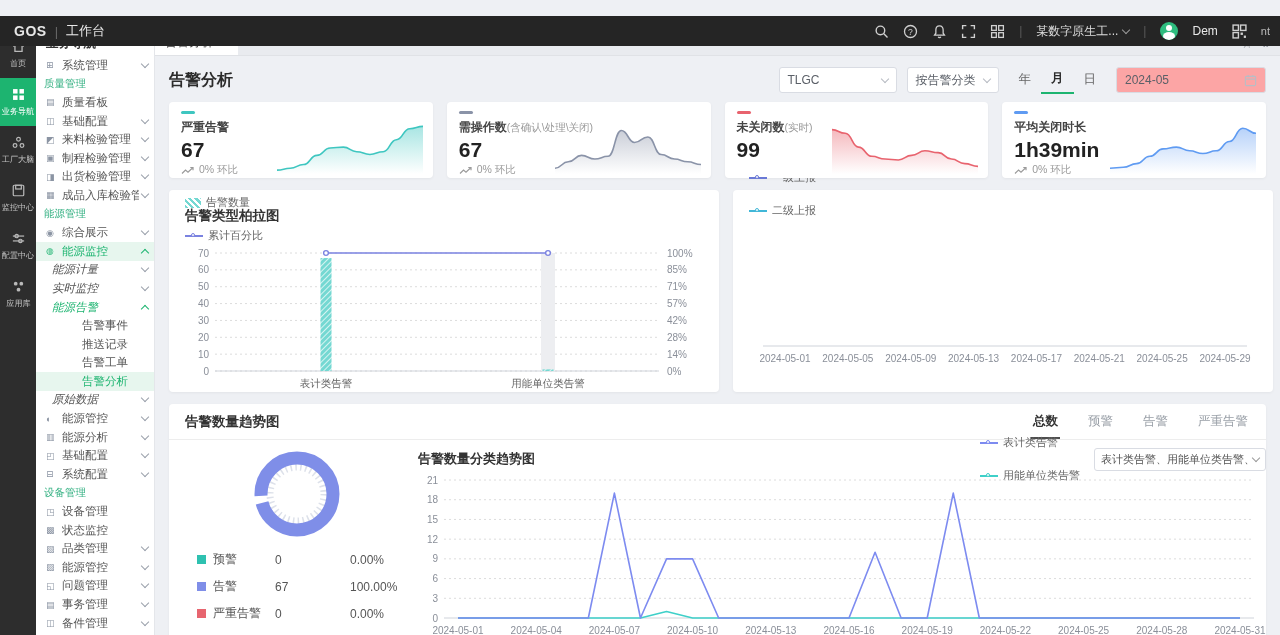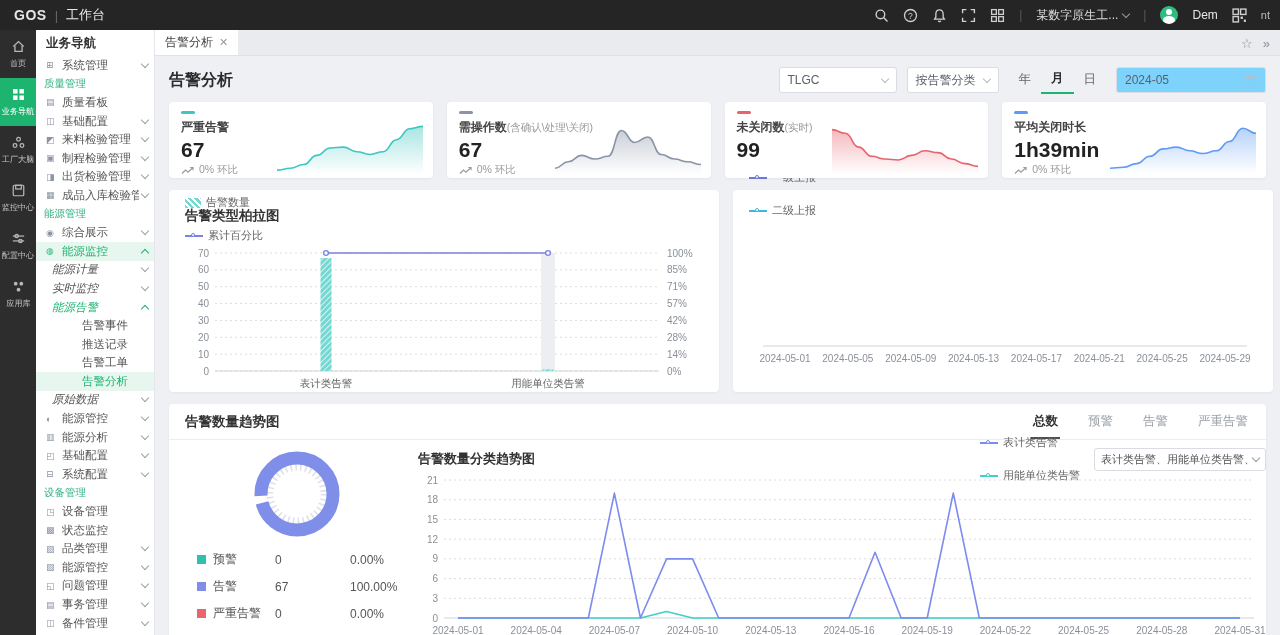--- a/index.html
+++ b/index.html
@@ -1,20 +1,20 @@
 <!DOCTYPE html>
 <html><head>
 <meta charset="utf-8">
 <style>
   * { margin:0; padding:0; box-sizing:border-box; }
   html,body { width:1280px; height:635px; overflow:hidden; background:#eef0f4;
     font-family:"Liberation Sans","DejaVu Sans",sans-serif; }
 
   
-  #topbar { position:absolute; left:0; top:0; width:1280px; height:30px; background:#252525;
+  #topbar { position:absolute; left:0; top:16px; width:1280px; height:30px; background:#252525;
     display:flex; align-items:center; color:#e8e8e8; z-index:30; }
   #topbar .logo { font-size:14px; font-weight:bold; margin-left:14px; letter-spacing:.5px; }
   #topbar .tdiv { color:#666; margin:0 8px; font-size:13px; }
   #topbar .ws { font-size:13px; }
   #topbar .right { margin-left:auto; display:flex; align-items:center; gap:14px; margin-right:10px; }
   #topbar .tico { width:15px; height:15px; display:flex; align-items:center; justify-content:center; }
   #topbar .vsep { color:#5a5a5a; font-size:12px; }
   #topbar .org { font-size:12px; color:#ddd; display:flex; align-items:center; gap:5px; }
   .chev { width:6px; height:6px; border-right:1.3px solid #9a9a9a; border-bottom:1.3px solid #9a9a9a;
     transform:rotate(45deg); display:inline-block; margin-top:-3px; }
@@ -59,21 +59,21 @@
   #title-row { display:flex; align-items:center; height:32px; margin-bottom:6px; }
   #page-title { font-size:16px; font-weight:bold; color:#2b2b2b; }
   #title-row .controls { margin-left:auto; display:flex; align-items:center; gap:10px; }
   .sel { background:#fff; border:1px solid #d9dce3; border-radius:3px; height:26px; display:flex; align-items:center;
     padding:0 8px; font-size:12px; color:#5b6068; gap:8px; cursor:pointer; }
   .sel .chev { border-color:#b6bac2; }
   .sel.w1 { width:118px; } .sel.w1 span{ flex:1; }
   .seg { display:flex; align-items:center; gap:0; font-size:12.5px; color:#666; }
   .seg .seg-it { padding:4px 10px 5px; cursor:pointer; }
   .seg .seg-it.active { color:#2b2b2b; font-weight:bold; border-bottom:2px solid #1db470; }
-  .datebox { background:#7dd3fc; border:1px solid #d9dce3; border-radius:3px; height:26px; width:150px; display:flex;
+  .datebox { background:#fca5a5; border:1px solid #d9dce3; border-radius:3px; height:26px; width:150px; display:flex;
     align-items:center; padding:0 8px; font-size:12px; color:#5b6068; }
   .datebox span { flex:1; }
 
   
   #cards { display:flex; gap:14px; margin-bottom:12px; }
   .card { flex:1 1 0; height:76px; background:#fff; border-radius:4px; position:relative; padding:9px 12px;
     box-shadow:0 1px 3px rgba(0,0,0,.05); overflow:hidden; }
   .card .dash { width:14px; height:3px; border-radius:2px; margin-bottom:5px; }
   .card .clabel { font-size:12px; color:#444; font-weight:bold; white-space:nowrap; }
   .card .clabel .csub { font-weight:normal; color:#9a9a9a; font-size:10.5px; }

